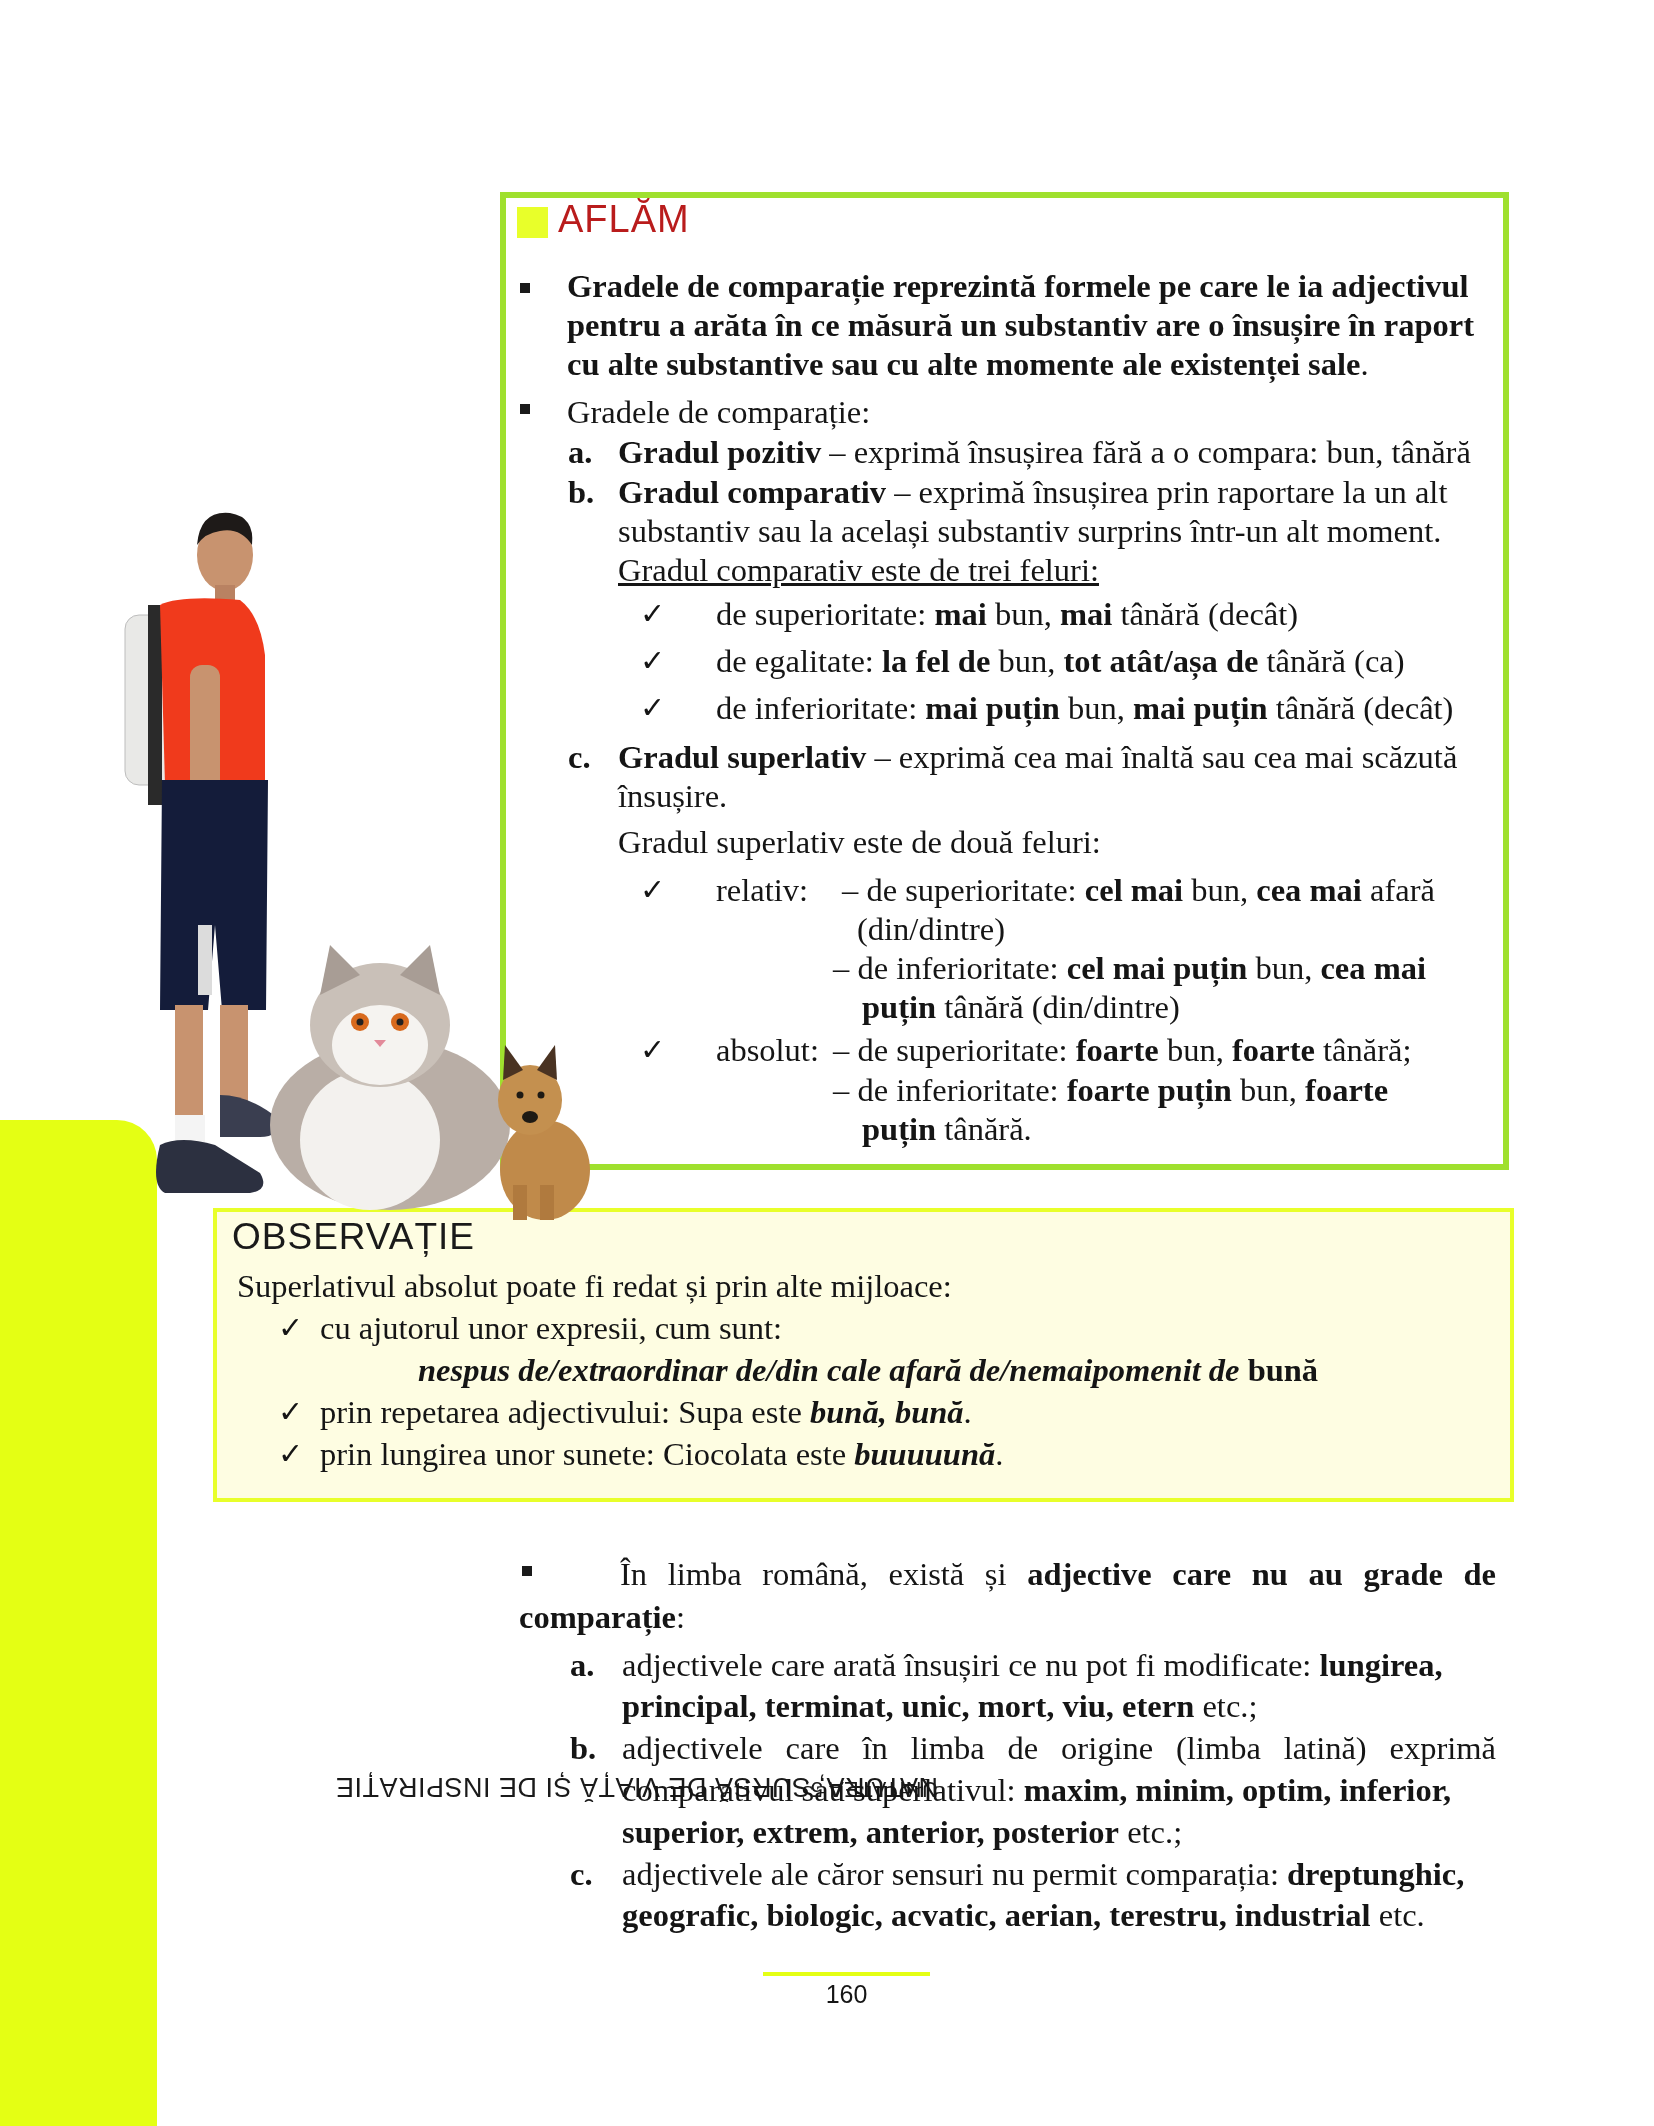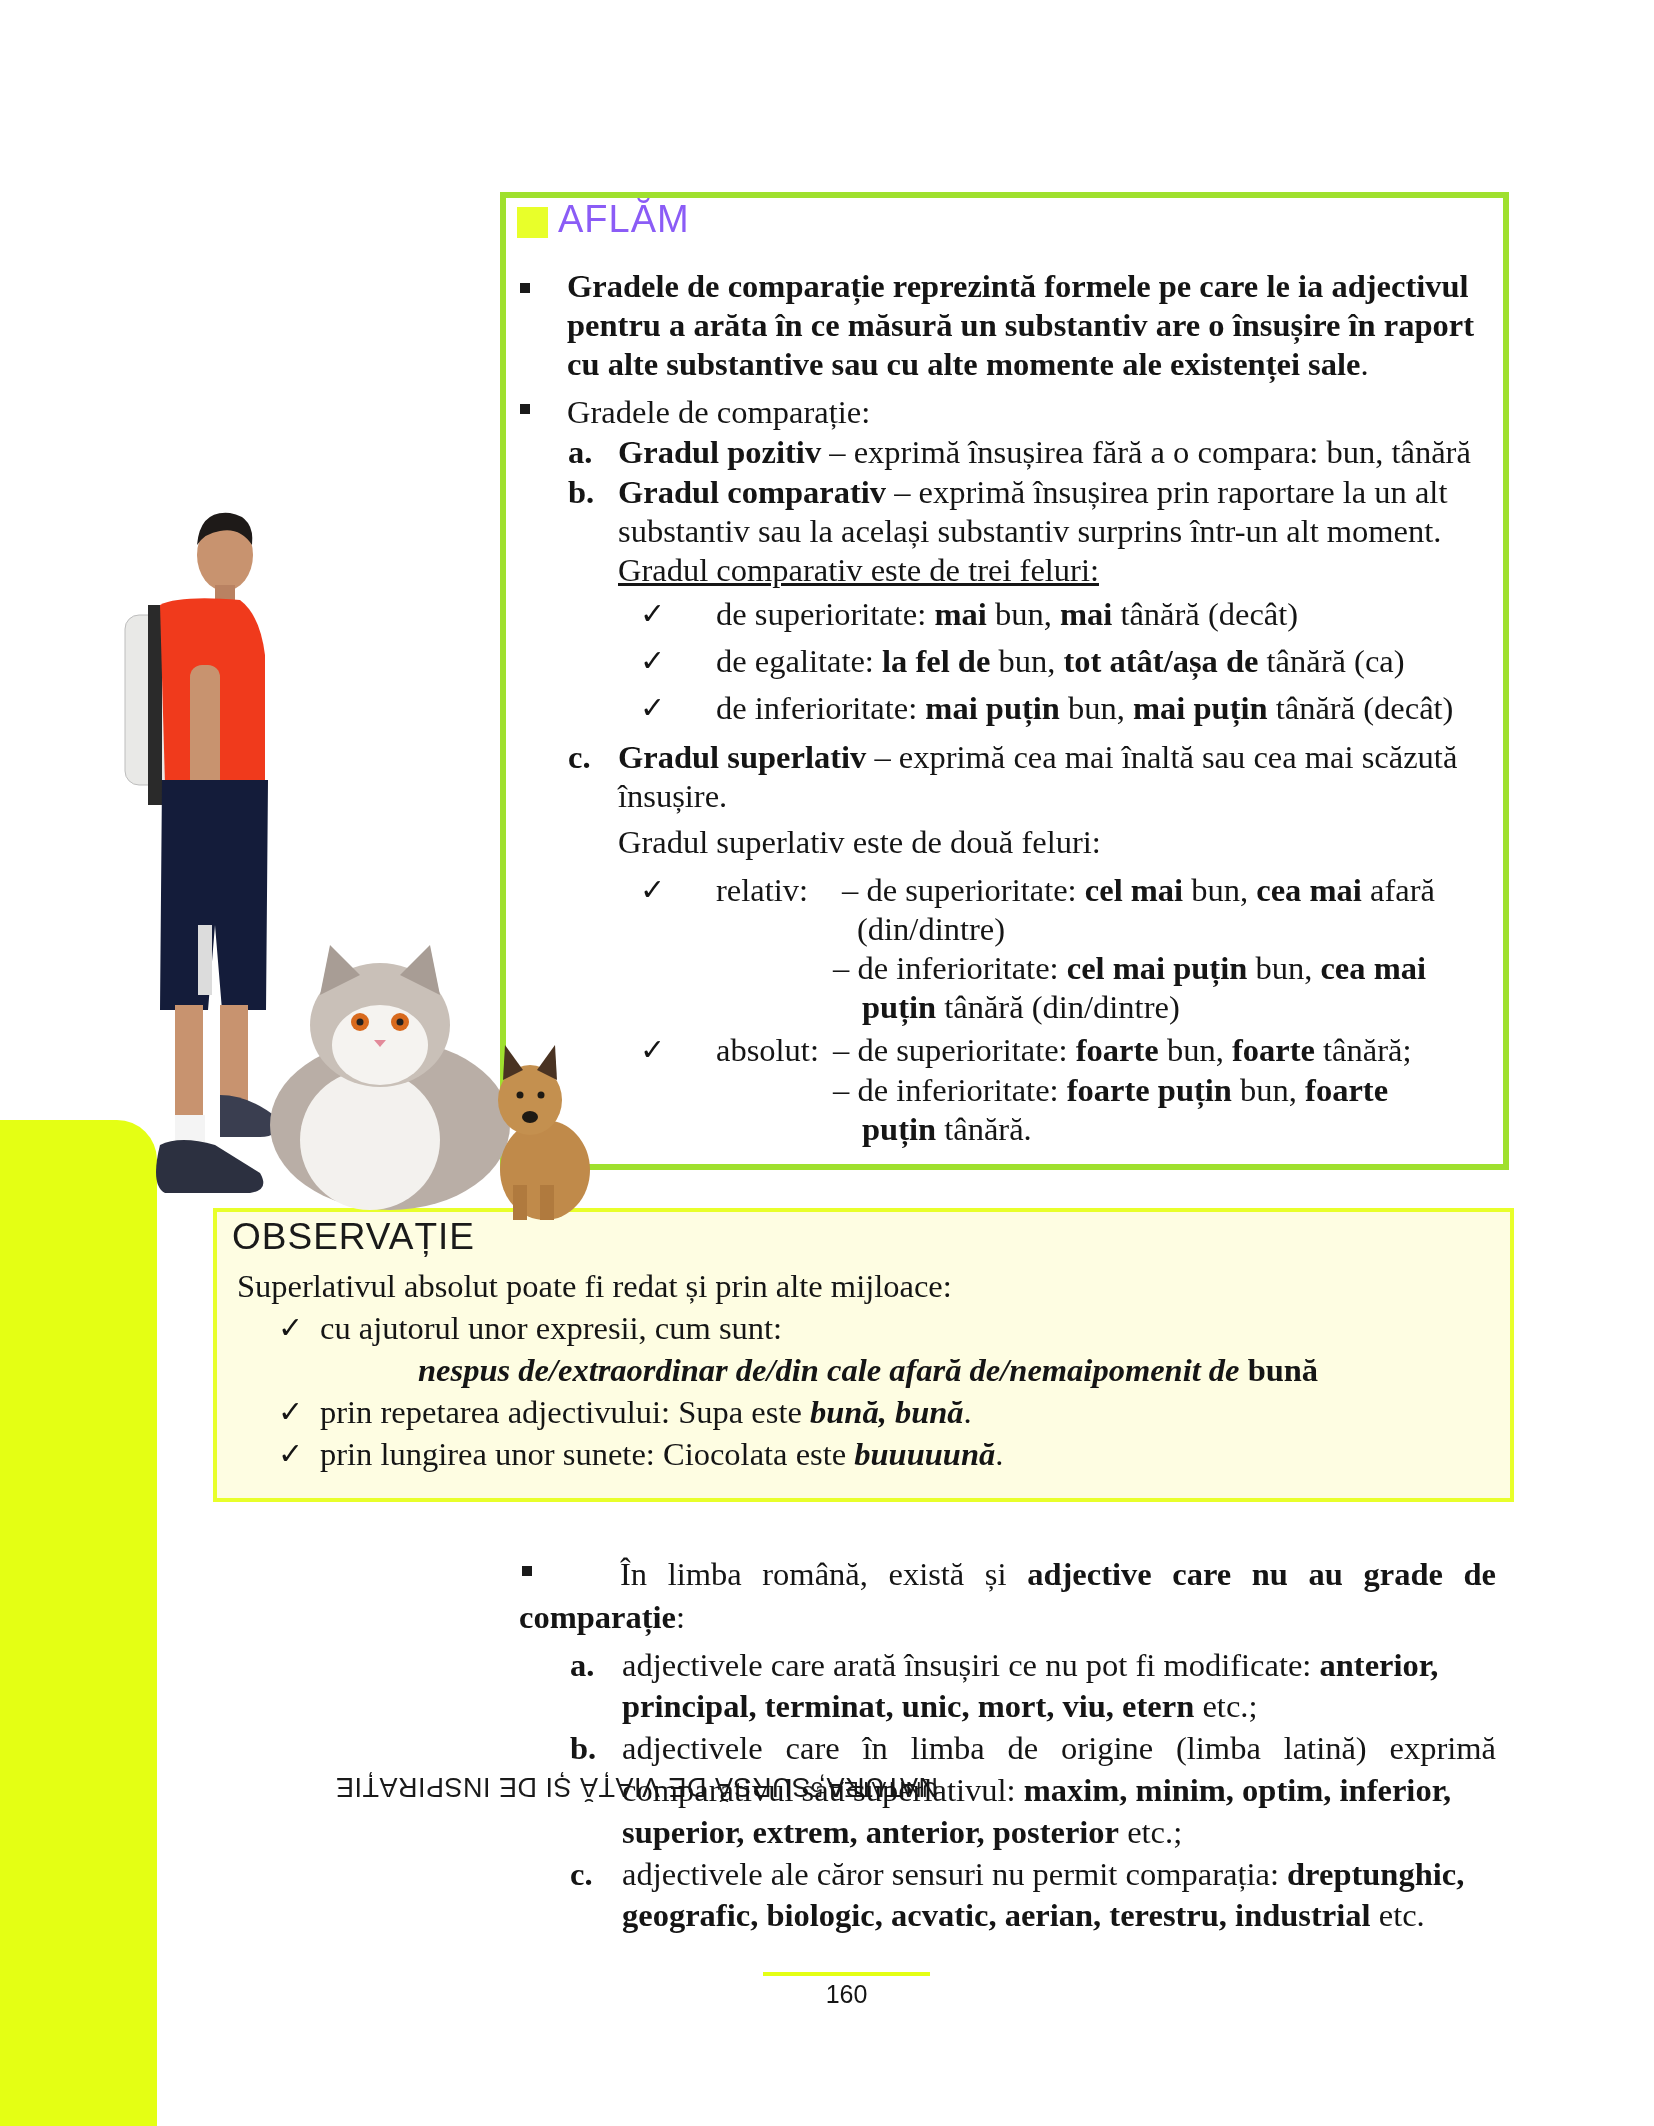--- a/index.html
+++ b/index.html
@@ -13,21 +13,21 @@
   #side-tab-text span { position:absolute; left:128px; top:50px; transform-origin:0 0;
                         transform:rotate(-90deg) translate(-760px,0); white-space:nowrap;
                         font-family:"Liberation Sans","DejaVu Sans",sans-serif; font-size:27px;
                         letter-spacing:0.5px; color:#1a1a1a; width:760px; display:block; }
   #side-tab-text .unit { font-size:22px; }
   
   #learn-box { left:500px; top:192px; width:1009px; height:978px; border:6px solid #9fe02e; box-sizing:border-box; background:#fff; }
   #obs-box { left:213px; top:1208px; width:1301px; height:294px; border:4px solid #e8ff2a; box-sizing:border-box; background:#fefde2; }
   .heading { font-family:"Liberation Sans","DejaVu Sans",sans-serif; font-weight:normal; }
   #learn-square { left:517px; top:207px; width:31px; height:31px; background:#e8ff2a; }
-  #learn-title { left:558px; top:198px; font-size:38px; color:#8b5cf6; letter-spacing:1px; }
+  #learn-title { left:558px; top:198px; font-size:38px; color:#b91c1c; letter-spacing:1px; }
   #obs-title { left:232px; top:1216px; font-size:37px; color:#1a1a1a; letter-spacing:1px; }
   .t { position:absolute; font-size:32.5px; line-height:40px; white-space:nowrap; }
   .b { font-weight:bold; }
   .bi { font-weight:bold; font-style:italic; }
   .bullet { position:absolute; width:10px; height:10px; background:#1a1a1a; }
   .check { position:absolute; font-size:30px; line-height:40px; font-family:"DejaVu Sans",sans-serif; }
   .just { white-space:normal; text-align:justify; text-align-last:justify; }
   #page-line { left:763px; top:1972px; width:167px; height:4px; background:#e4ff14; }
   #page-num { left:763px; top:1980px; width:167px; text-align:center; font-size:25px;
               font-family:"Liberation Sans","DejaVu Sans",sans-serif; }
@@ -99,21 +99,21 @@
 <div class="check" style="left:278px;top:1392px;">✓</div>
 <div class="t" style="left:320px;top:1392px;text-align:center;"><span>prin repetarea adjectivului: Supa este </span><span class="bi">bună, bună</span><span>.</span></div>
 <div class="check" style="left:278px;top:1434px;">✓</div>
 <div class="t" style="left:320px;top:1434px;"><span>prin lungirea unor sunete: Ciocolata este </span><span class="bi">buuuuună</span><span>.</span></div>
 
 <div class="bullet" style="left:522px;top:1566px;"></div>
 <div class="t just" style="left:620px;top:1554px;width:876px;"><span>În limba română, există și </span><span class="b">adjective care nu au grade de</span></div>
 <div class="t" style="left:519px;top:1597px;"><span class="b">comparație</span><span>:</span></div>
 
 <div class="t b" style="left:570px;top:1645px;">a.</div>
-<div class="t" style="left:622px;top:1645px;"><span>adjectivele care arată însușiri ce nu pot fi modificate: </span><span class="b">anterior,</span></div>
+<div class="t" style="left:622px;top:1645px;"><span>adjectivele care arată însușiri ce nu pot fi modificate: </span><span class="b">lungirea,</span></div>
 <div class="t" style="left:622px;top:1686px;"><span class="b">principal, terminat, unic, mort, viu, etern</span><span> etc.;</span></div>
 
 <div class="t b" style="left:570px;top:1728px;">b.</div>
 <div class="t just" style="left:622px;top:1728px;width:874px;">adjectivele care în limba de origine (limba latină) exprimă</div>
 <div class="t" style="left:622px;top:1770px;"><span>comparativul sau superlativul: </span><span class="b">maxim, minim, optim, inferior,</span></div>
 <div class="t" style="left:622px;top:1812px;"><span class="b">superior, extrem, anterior, posterior</span><span> etc.;</span></div>
 
 <div class="t b" style="left:570px;top:1854px;">c.</div>
 <div class="t" style="left:622px;top:1854px;"><span>adjectivele ale căror sensuri nu permit comparația: </span><span class="b">dreptunghic,</span></div>
 <div class="t" style="left:622px;top:1895px;"><span class="b">geografic, biologic, acvatic, aerian, terestru, industrial</span><span> etc.</span></div>

